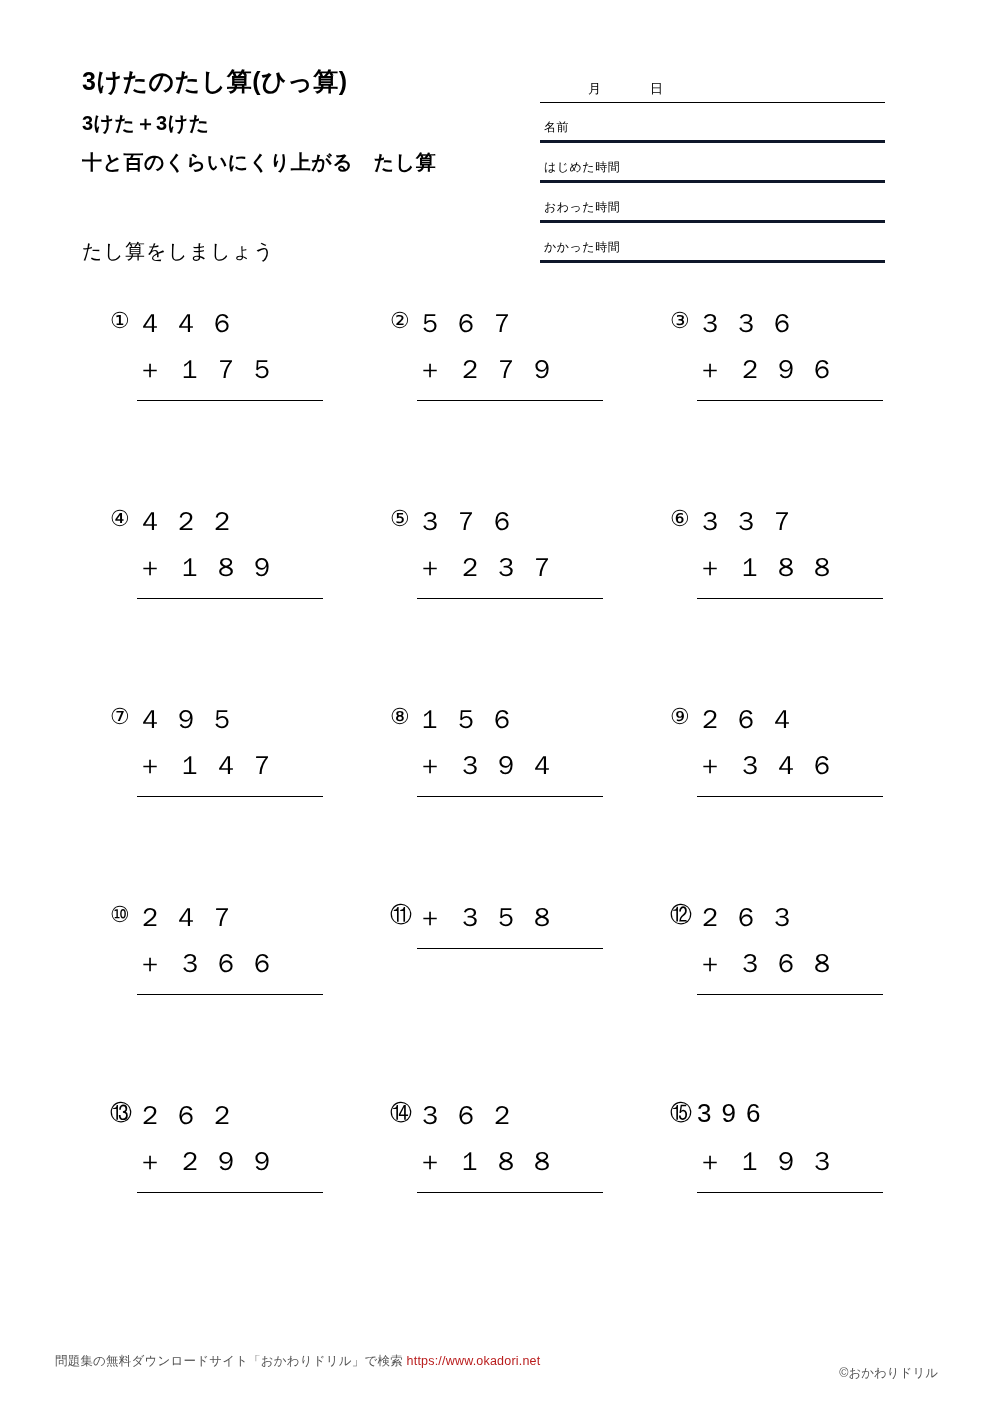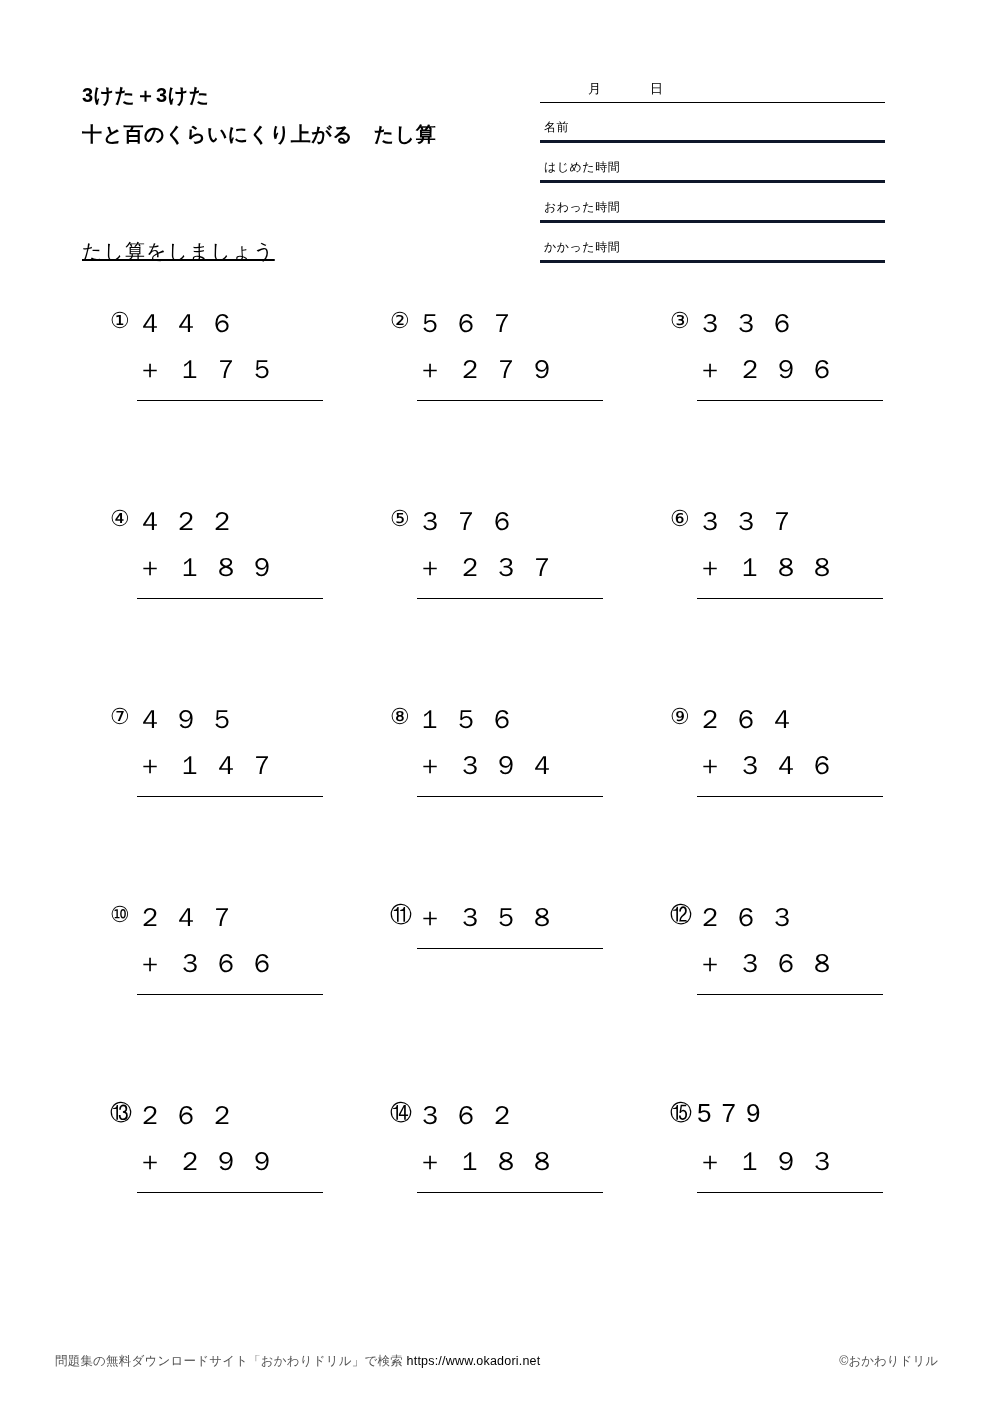--- a/index.html
+++ b/index.html
@@ -57,21 +57,20 @@
     margin-top: 12px;
     letter-spacing: 0.5px;
   }
 
   .instruction {
     position: absolute;
     top: 170px;
     left: 0;
     font-size: 20px;
     letter-spacing: 1px;
-    text-decoration: underline;
   }
 
   
   .info-box {
     position: absolute;
     top: 0px;
     left: 458px;
     width: 345px;
   }
   .info-row {
@@ -167,38 +166,39 @@
   }
   .footer-left {
     position: absolute;
     left: 55px;
     top: 0;
     font-size: 12.5px;
     color: #555555;
     letter-spacing: 0.2px;
   }
   .footer-left .url {
-    color: #000000;
+    color: #b91c1c;
   }
   .footer-right {
     position: absolute;
     right: 62px;
-    top: 0;
+    top: 12px;
     font-size: 12.5px;
     color: #555555;
   }
 </style>
 </head>
 <body>
 
 <div class="page">
 
   <div class="header">
 
     <div class="title-block">
+      <div class="title-main">3けたのたし算(ひっ算)</div>
       <div class="title-sub1">3けた＋3けた</div>
       <div class="title-sub2">十と百のくらいにくり上がる　たし算</div>
     </div>
 
     <div class="instruction">たし算をしましょう</div>
 
     <div class="info-box">
       <div class="date-row">
         <span class="m">月</span>
         <span class="d">日</span>
@@ -411,21 +411,21 @@
           <span class="digits">１８８</span>
         </div>
         <div class="rule"></div>
       </div>
     </div>
 
     <div class="problem">
       <div class="pnum">⑮</div>
       <div class="calc">
         <div class="row">
-          <span class="digits">579</span>
+          <span class="digits">396</span>
         </div>
         <div class="row">
           <span class="op">＋</span>
           <span class="digits">１９３</span>
         </div>
         <div class="rule"></div>
       </div>
     </div>
 
   </div>

